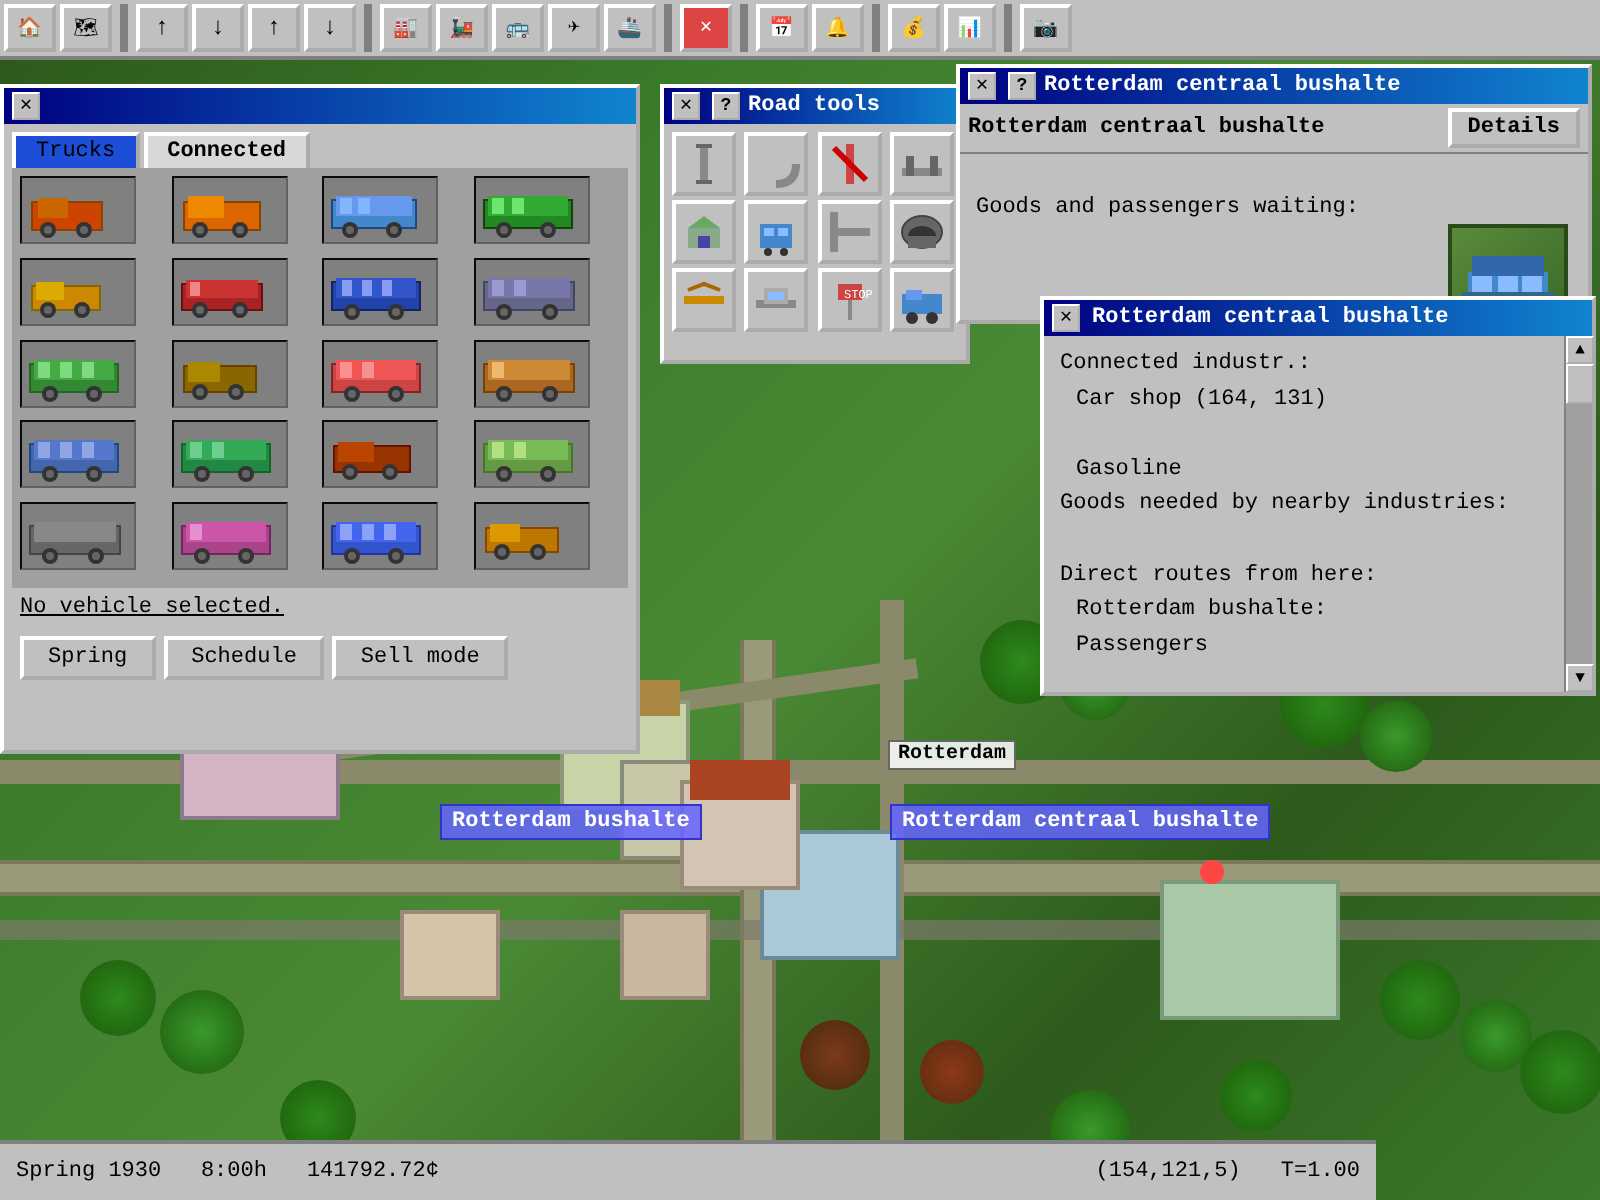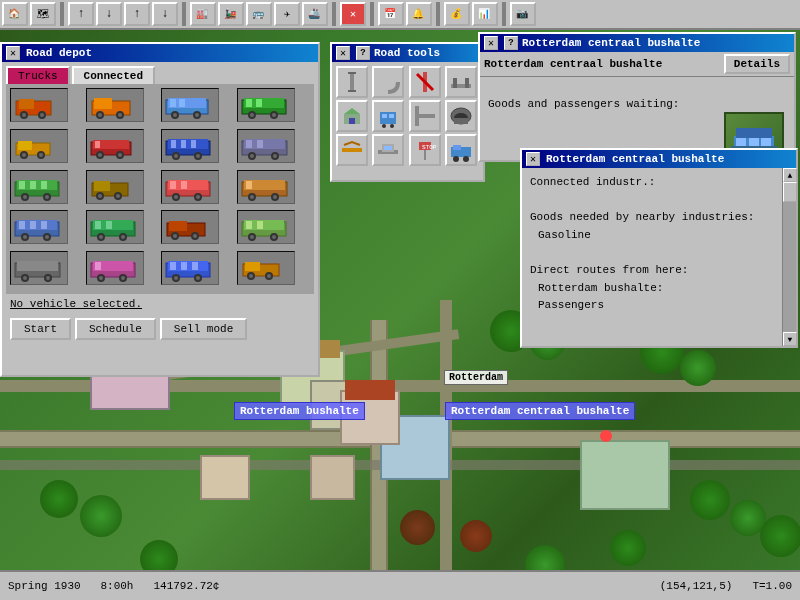--- a/index.html
+++ b/index.html
@@ -53,21 +53,21 @@
       width: 4px;
       height: 24px;
       background: #808080;
       margin: 0 2px;
     }
 
     
     .statusbar {
       position: absolute;
       bottom: 0; left: 0;
-      width: 800px;
+      width: 688px;
       height: 22px;
       background: #c0c0c0;
       border-top: 2px solid #808080;
       display: flex;
       align-items: center;
       padding: 14px 8px;
       gap: 20px;
       font-size: 11px;
       color: #000;
     }
@@ -131,21 +131,21 @@
     }
 
     .depot-tabs {
       display: flex;
       padding: 4px 4px 0;
       gap: 2px;
     }
 
     .depot-tab {
       padding: 2px 10px;
-      background: #be185d;
+      background: #1d4ed8;
       border: 2px outset #ffffff;
       border-bottom: none;
       cursor: pointer;
       font-size: 11px;
     }
 
     .depot-tab.active {
       background: #d8d8d8;
       font-weight: bold;
     }
@@ -359,21 +359,21 @@
   <div style="position:absolute;top:515px;left:760px;width:42px;height:42px;background:radial-gradient(circle,#2d8a1b,#1d5a0b);border-radius:50%;"></div>
   <div style="position:absolute;top:540px;left:140px;width:38px;height:38px;background:radial-gradient(circle,#2d8a1b,#1d5a0b);border-radius:50%;"></div>
   <div style="position:absolute;top:545px;left:525px;width:40px;height:40px;background:radial-gradient(circle,#3a9a2b,#1d5a0b);border-radius:50%;"></div>
   <div style="position:absolute;top:530px;left:610px;width:36px;height:36px;background:radial-gradient(circle,#2d8a1b,#1d5a0b);border-radius:50%;"></div>
 
   <div style="position:absolute;top:290px;left:720px;width:38px;height:38px;background:radial-gradient(circle,#8a3a1b,#5a2a0b);border-radius:50%;"></div>
   <div style="position:absolute;top:510px;left:400px;width:35px;height:35px;background:radial-gradient(circle,#7a3a1b,#4a2a0b);border-radius:50%;"></div>
   <div style="position:absolute;top:520px;left:460px;width:32px;height:32px;background:radial-gradient(circle,#8a3a1b,#5a2a0b);border-radius:50%;"></div>
 
   <div class="city-label" style="left:444px;top:370px;">Rotterdam</div>
-  <div class="city-label-blue" style="left:234px;top:402px;">Rotterdam bushalte</div>
+  <div class="city-label-blue" style="left:220px;top:402px;">Rotterdam bushalte</div>
   <div class="city-label-blue" style="left:445px;top:402px;">Rotterdam centraal bushalte</div>
 </div>
 
 <div class="toolbar">
   <div class="toolbar-btn">🏠</div>
   <div class="toolbar-btn">🗺</div>
   <div class="toolbar-separator"></div>
   <div class="toolbar-btn" style="font-size:12px;">↑</div>
   <div class="toolbar-btn" style="font-size:12px;">↓</div>
   <div class="toolbar-btn" style="font-size:12px;">↑</div>
@@ -392,21 +392,20 @@
   <div class="toolbar-separator"></div>
   <div class="toolbar-btn">💰</div>
   <div class="toolbar-btn">📊</div>
   <div class="toolbar-separator"></div>
   <div class="toolbar-btn">📷</div>
 </div>
 
 <div class="win-panel road-depot">
   <div class="win-titlebar">
     <div class="win-close">✕</div>
-    <span class="win-title-text">Road depot</span>
   </div>
 
   <div class="depot-tabs">
     <div class="depot-tab">Trucks</div>
     <div class="depot-tab active">Connected</div>
   </div>
 
   <div class="depot-vehicle-grid">
 
     <div class="vehicle-slot">
@@ -640,21 +639,21 @@
         <circle cx="28" cy="22" r="2" fill="#666"></circle>
       </svg>
     </div>
   </div>
 
   <div class="depot-info">
     <span>No vehicle selected.</span>
   </div>
 
   <div class="depot-buttons">
-    <div class="btn">Start</div>
+    <div class="btn">Spring</div>
     <div class="btn">Schedule</div>
     <div class="btn">Sell mode</div>
   </div>
 </div>
 
 <div class="win-panel road-tools">
   <div class="win-titlebar">
     <div class="win-close">✕</div>
     <div class="win-question">?</div>
     <span class="win-title-text">Road tools</span>
@@ -776,23 +775,24 @@
   </div>
 </div>
 
 <div class="win-panel rotterdam-info">
   <div class="win-titlebar">
     <div class="win-close">✕</div>
     <span class="win-title-text">Rotterdam centraal bushalte</span>
   </div>
   <div class="info-content">
     <div>Connected industr.:</div>
+    <div style="padding-left:8px;">Car shop (164, 131)</div>
     <br>
+    <div style="padding-left:8px;">Gasoline</div>
     <div>Goods needed by nearby industries:</div>
-    <div style="padding-left:8px;">Gasoline</div>
     <br>
     <div>Direct routes from here:</div>
     <div style="padding-left:8px;">Rotterdam bushalte:</div>
     <div style="padding-left:8px;">Passengers</div>
   </div>
 
   <div style="position:absolute;right:0;top:18px;bottom:0;width:14px;background:#c0c0c0;border-left:1px solid #808080;display:flex;flex-direction:column;">
     <div class="scroll-arrow">▲</div>
     <div style="flex:1;background:#a0a0a0;">
       <div class="scroll-thumb"></div>

